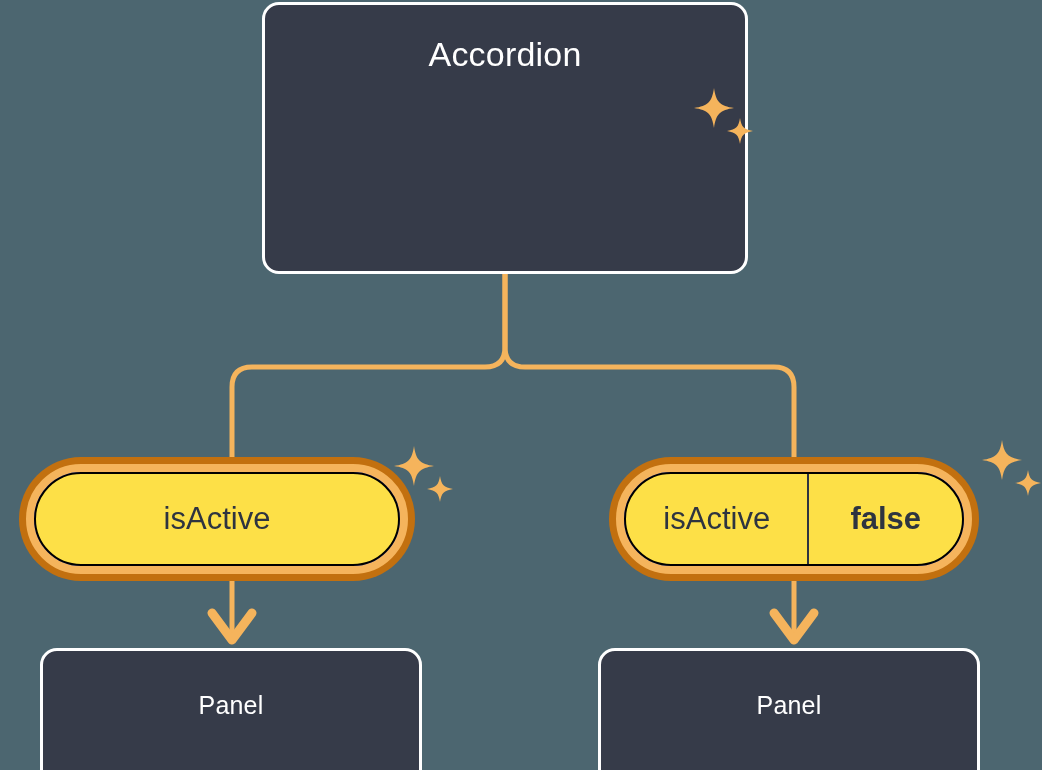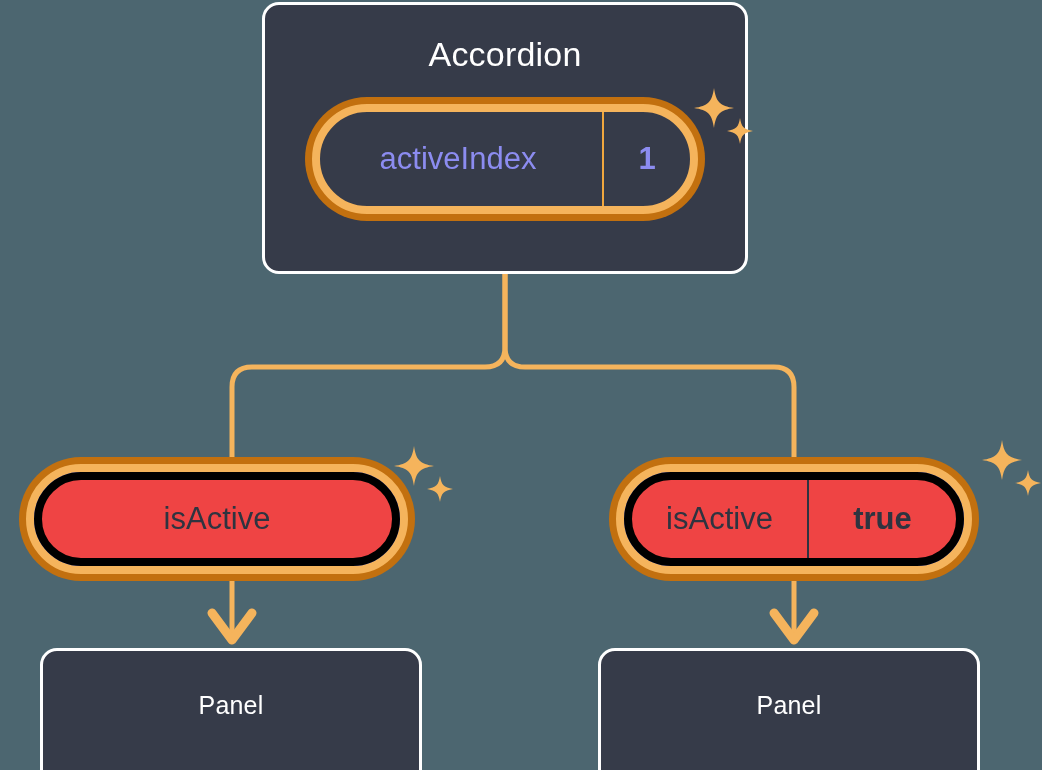--- a/index.html
+++ b/index.html
@@ -107,25 +107,25 @@
     top: 464px;
     height: 110px;
     background: #8b8bee;
     border-radius: 999px;
   }
   .pill-bool .pill-inner {
     display: flex;
     align-items: stretch;
     width: 100%;
     height: 100%;
-    border: 8px solid #000000;
+    border: 2px solid #000000;
     border-radius: 999px;
     box-sizing: border-box;
     overflow: hidden;
-    background: #ef4444;
+    background: #fde047;
   }
   .pill-bool .pill-seg { color: #2e3440; font-size: 31px; }
   .pill-bool .seg-key  { flex: 1 1 54%; }
   .pill-bool .seg-val  { flex: 1 1 46%; font-weight: 700;
                          border-left: 2px solid #2e3440; }
 
   #pill-isactive-left  { left: 26px;  width: 382px; }
   #pill-isactive-right { left: 616px; width: 356px; }
 
   
@@ -148,24 +148,20 @@
     <path d="M212 613 L232 640 L252 613" fill="none" stroke="#f5b45c" stroke-width="9" stroke-linecap="round" stroke-linejoin="round"></path>
 
     <path d="M794 574 L794 640" fill="none" stroke="#f5b45c" stroke-width="5" stroke-linecap="round"></path>
     <path d="M774 613 L794 640 L814 613" fill="none" stroke="#f5b45c" stroke-width="9" stroke-linecap="round" stroke-linejoin="round"></path>
   </svg>
 
   <div id="accordion-box" class="comp-box">
     <div id="accordion-title" class="comp-title">Accordion</div>
   </div>
 
-  <div id="pill-activeindex" class="pill">
-    <div class="pill-seg seg-key">activeIndex</div>
-    <div class="pill-seg seg-val">1</div>
-  </div>
 
   <svg class="sparkle" style="left:692px; top:84px;" width="64" height="68" viewBox="0 0 64 68">
     <path d="M22 4 C24 18 28 22 42 24 C28 26 24 30 22 44 C20 30 16 26 2 24 C16 22 20 18 22 4 Z" fill="#f5b45c"></path>
     <path d="M48 34 C49.4 43 51.8 45.4 61 47 C51.8 48.6 49.4 51 48 60 C46.6 51 44.2 48.6 35 47 C44.2 45.4 46.6 43 48 34 Z" fill="#f5b45c"></path>
   </svg>
 
   <div id="pill-isactive-left" class="pill pill-bool">
     <div class="pill-inner">
       <div class="pill-seg seg-key">isActive</div>
     </div>
@@ -176,21 +172,21 @@
     <path d="M48 34 C49.4 43 51.8 45.4 61 47 C51.8 48.6 49.4 51 48 60 C46.6 51 44.2 48.6 35 47 C44.2 45.4 46.6 43 48 34 Z" fill="#f5b45c"></path>
   </svg>
 
   <div id="panel-left-box" class="comp-box panel-box">
     <div class="comp-title panel-title">Panel</div>
   </div>
 
   <div id="pill-isactive-right" class="pill pill-bool">
     <div class="pill-inner">
       <div class="pill-seg seg-key">isActive</div>
-      <div class="pill-seg seg-val">true</div>
+      <div class="pill-seg seg-val">false</div>
     </div>
   </div>
 
   <svg class="sparkle" style="left:980px; top:436px;" width="64" height="68" viewBox="0 0 64 68">
     <path d="M22 4 C24 18 28 22 42 24 C28 26 24 30 22 44 C20 30 16 26 2 24 C16 22 20 18 22 4 Z" fill="#f5b45c"></path>
     <path d="M48 34 C49.4 43 51.8 45.4 61 47 C51.8 48.6 49.4 51 48 60 C46.6 51 44.2 48.6 35 47 C44.2 45.4 46.6 43 48 34 Z" fill="#f5b45c"></path>
   </svg>
 
   <div id="panel-right-box" class="comp-box panel-box">
     <div class="comp-title panel-title">Panel</div>

